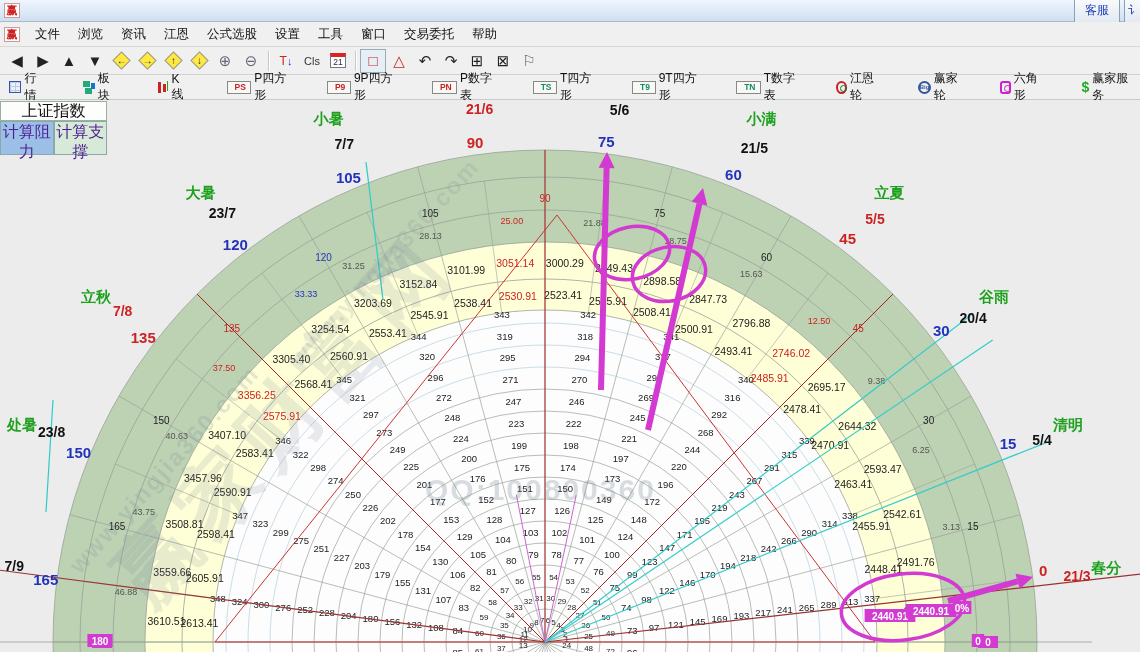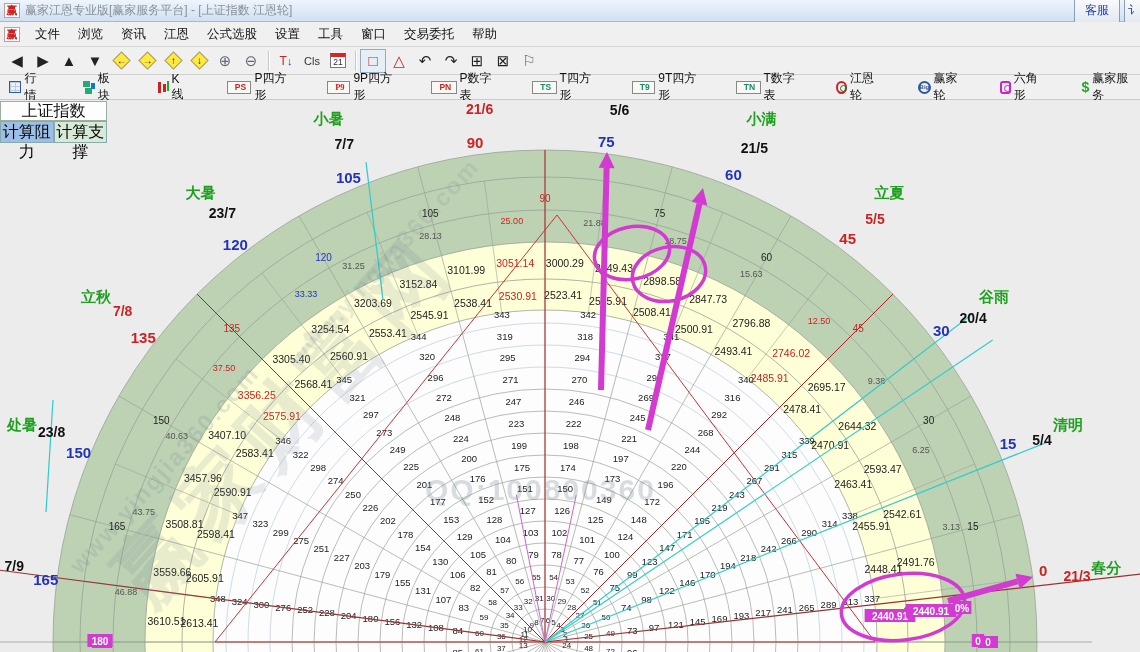--- a/index.html
+++ b/index.html
@@ -59,39 +59,38 @@
   .icon-hex{width:13px;height:13px;border:2px solid #c2c;border-radius:3px;margin-right:3px;position:relative;}
   .icon-hex::after{content:"";position:absolute;left:2px;top:2px;width:5px;height:5px;border:1px solid #c2c;border-radius:50%;}
   .icon-dollar{color:#2a2;font-weight:bold;font-size:14px;margin-right:3px;}
   
   #panel{position:absolute;left:0;top:101px;width:107px;font-size:16px;z-index:5;}
   #panel .hd{height:20px;background:#fdfdfd;border:1px solid #9ab09a;color:#111;
     text-align:center;line-height:18px;}
   #panel .row{height:21px;background:#b7d5f2;border:1px solid #94b4d4;border-top:none;
     color:#993333;line-height:19px;padding-left:2px;white-space:nowrap;overflow:hidden;}
   #panel .btns{display:flex;}
-  #panel .btns div{flex:1;height:22px;text-align:center;line-height:20px;color:#000000;
+  #panel .btns div{flex:1;height:34px;text-align:center;line-height:20px;color:#4c1d95;
     border:1px solid #8aa;}
   #panel .btn-res{background:#9cbfe8;}
   #panel .btn-sup{background:#d7ead7;}
   
   #chart{position:absolute;left:0;top:100px;width:1140px;height:552px;background:#ececec;overflow:hidden;}
   #chart svg{position:absolute;left:0;top:0;}
   
   #anno{position:absolute;left:952px;top:138px;z-index:6;color:#c02ec0;
     font-size:19px;font-weight:bold;line-height:27px;white-space:nowrap;}
 </style>
 </head>
 <body>
 
 <div id="app">
 
   <div id="titlebar">
     <div class="logo">赢</div>
-    <span>赢家江恩专业版[赢家服务平台] - [上证指数 江恩轮]</span>
     <div class="spacer"></div>
     <button class="tb-btn">客服</button>
     <button class="tb-btn" style="padding:0 3px;margin-right:-8px;">讠</button>
   </div>
 
   <div id="menubar">
     <div class="logo">赢</div>
     <div>
       
     <span class="menu-item">文件</span><span class="menu-item">浏览</span><span class="menu-item">资讯</span><span class="menu-item">江恩</span><span class="menu-item">公式选股</span><span class="menu-item">设置</span><span class="menu-item">工具</span><span class="menu-item">窗口</span><span class="menu-item">交易委托</span><span class="menu-item">帮助</span></div>
@@ -156,21 +155,21 @@
       </span>
         <span class="t2">
         <span class="icon-candle"></span>
         <span>K线</span>
       </span>
         <span class="t2">
         <span class="chip" style="color: rgb(204, 34, 34);">PS</span>
         <span>P四方形</span>
       </span>
         <span class="t2">
-        <span class="chip" style="color: rgb(204, 34, 34); font-family: Liberation Serif, serif;">P9</span>
+        <span class="chip" style="color: rgb(204, 34, 34);">P9</span>
         <span>9P四方形</span>
       </span>
         <span class="t2">
         <span class="chip" style="color: rgb(204, 34, 34);">PN</span>
         <span>P数字表</span>
       </span>
         <span class="t2">
         <span class="chip" style="color: rgb(26, 138, 106);">TS</span>
         <span>T四方形</span>
       </span>

